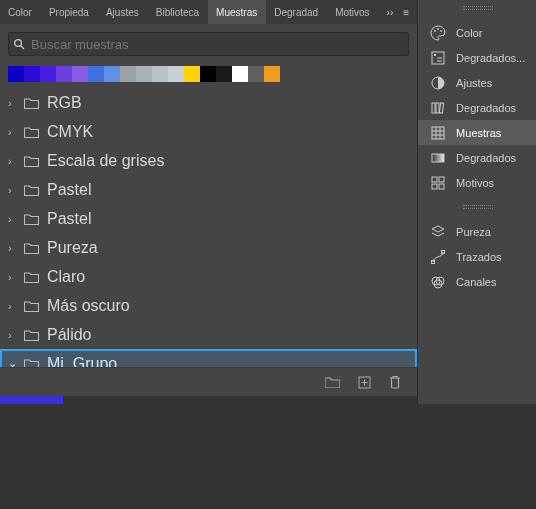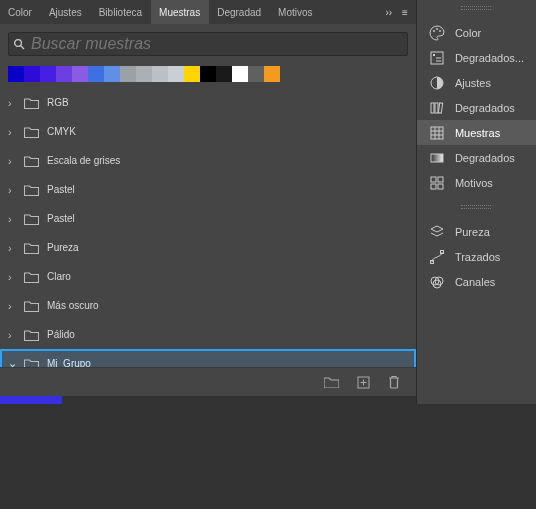--- a/index.html
+++ b/index.html
@@ -7,30 +7,30 @@
   .main{width:419px;background:#454545;display:flex;flex-direction:column}
   .side{flex:1;background:#454545;border-left:1px solid #2a2a2a;display:flex;flex-direction:column}
 
   .tabs{display:flex;height:24px;background:#3a3a3a;font-size:10px;align-items:stretch}
   .tab{padding:0 8px;display:flex;align-items:center;cursor:pointer;color:#bbb;border-right:1px solid #2a2a2a00}
   .tab.active{background:#505050;color:#eee}
   .tabs .expand{margin-left:auto;display:flex;align-items:center;gap:10px;padding:0 8px;color:#ccc}
 
   .search{display:flex;align-items:center;margin:8px 8px 6px;height:22px;background:#393939;border:1px solid #2a2a2a;border-radius:2px}
   .search .mag{width:20px;display:flex;align-items:center;justify-content:center;color:#ccc}
-  .search input{flex:1;background:transparent;border:0;color:#ddd;font-style:italic;font-size:16px;outline:none}
+  .search input{flex:1;background:transparent;border:0;color:#ddd;font-size:13px;outline:none}
 
   .swatch-row{display:flex;margin:4px 8px 6px;gap:0}
   .sw{width:16px;height:16px}
 
   .list{flex:1;overflow:auto}
   .folder{display:flex;align-items:center;height:29px;padding:0 8px;gap:8px;border-bottom:0px solid #3a3a3a;color:#d9d9d9}
   .folder .chev{width:8px;color:#bbb}
   .folder .ficon{color:#bbb;display:flex}
-  .folder .lbl{font-size:10px}
+  .folder .lbl{font-size:16px}
   .folder.sel{background:#495764;border:2px solid #2aa3ff;height:25px;padding:0 6px}
   .folder.sel .lbl{color:#cfe8ff}
   .folder.sel .chev{color:#cfe8ff}
   .child-sw{margin:6px 0 0 22px;width:18px;height:18px;background:#5a2df2}
 
   .bottombar{height:28px;display:flex;align-items:center;justify-content:flex-end;gap:18px;padding:0 16px;color:#bbb;border-top:1px solid #3a3a3a;background:#454545}
   .hr{height:10px;display:flex;align-items:center;justify-content:center}
   .hr span{width:30px;height:2px;border-top:1px dotted #777;border-bottom:1px dotted #777}
 
   .side-group{padding:4px 0}
@@ -42,20 +42,21 @@
 
   svg{display:block}
 </style>
 </head>
 <body>
 
 <div class="app">
   <div class="main">
     <div class="tabs" id="tabs">
         <div class="tab">Color</div>
+        <div class="tab">Propieda</div>
         <div class="tab">Ajustes</div>
         <div class="tab">Biblioteca</div>
         <div class="tab active">Muestras</div>
         <div class="tab">Degradad</div>
         <div class="tab">Motivos</div>
         <div class="expand">
           <span>››</span>
           <span>≡</span>
         </div>
       </div>

